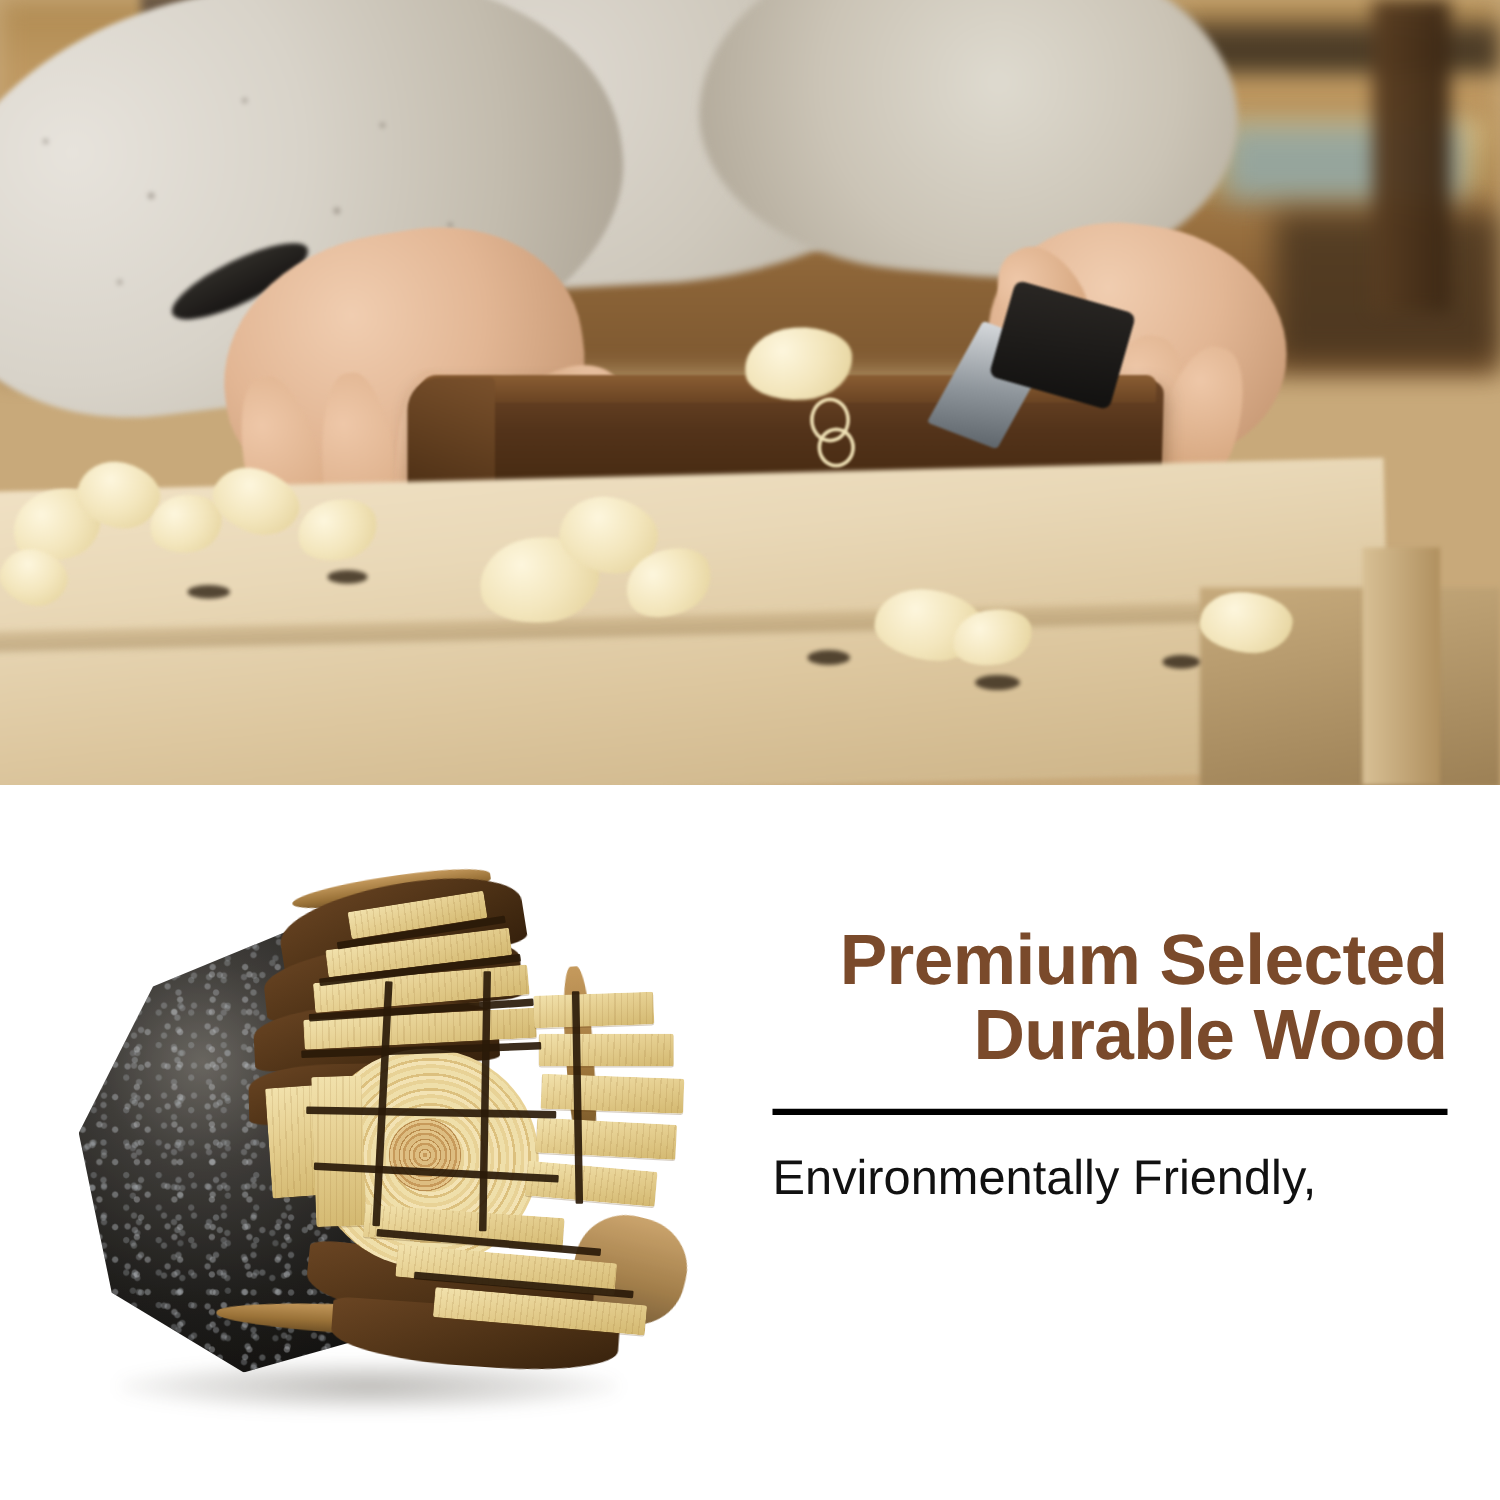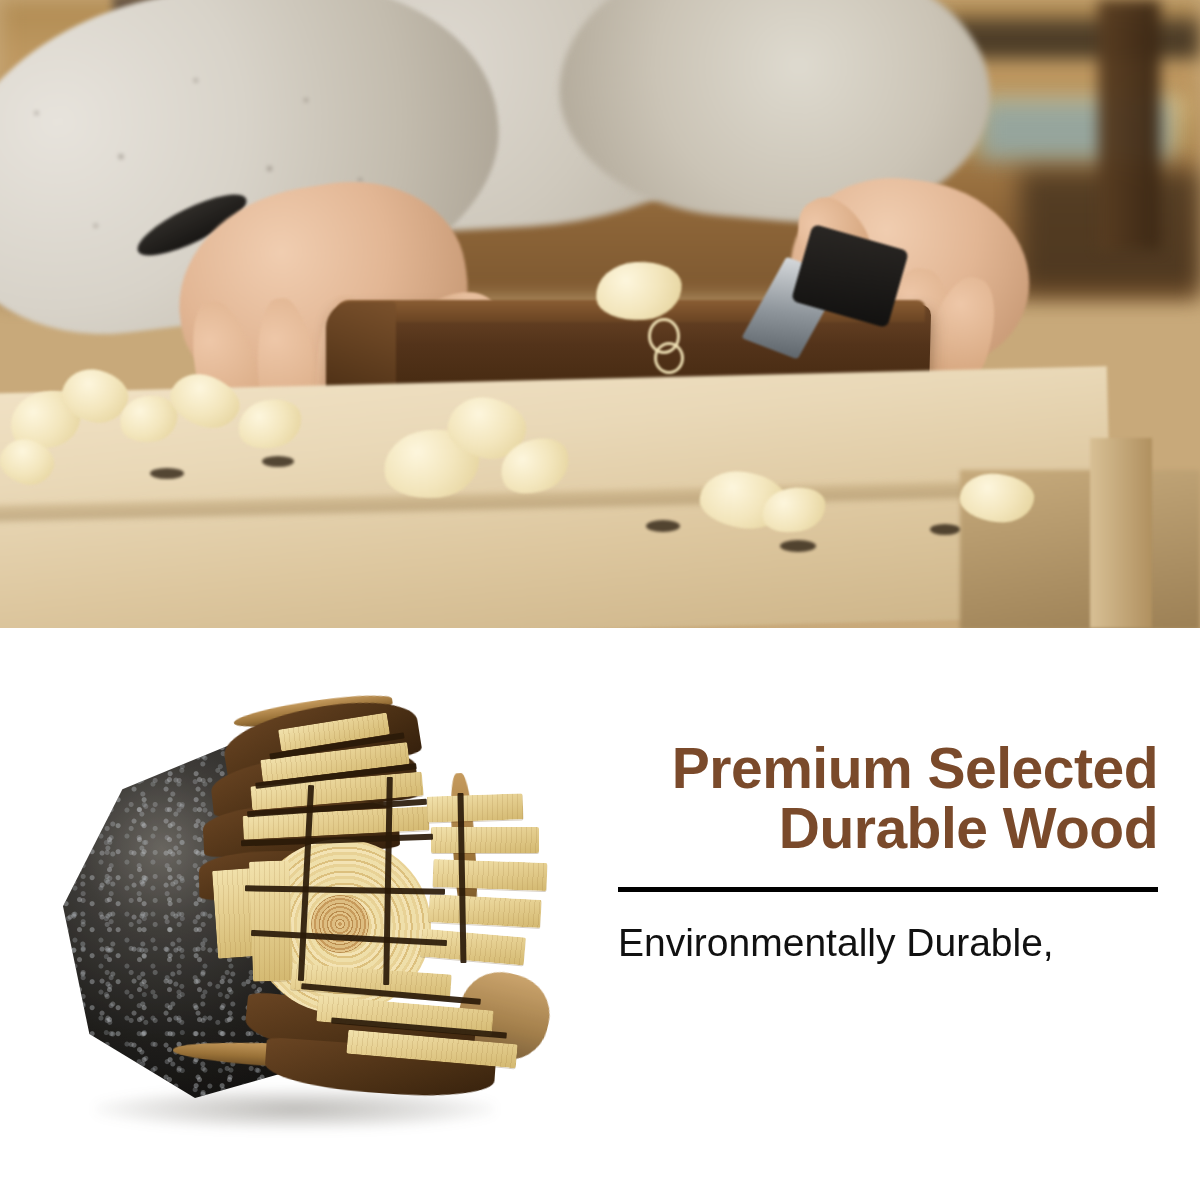--- a/index.html
+++ b/index.html
@@ -324,17 +324,17 @@
       <div class="kerf" style="left:248px;top:112px;width:6px;height:196px;transform:rotate(3deg);"></div>
       <div class="kerf" style="left:330px;top:104px;width:6px;height:208px;transform:rotate(1deg);"></div>
       <div class="kerf" style="left:404px;top:120px;width:6px;height:170px;transform:rotate(-1deg);"></div>
     </div>
 
     <div class="textcol">
       <h1 class="h1"><span>Premium Selected</span><br><span>Durable Wood</span></h1>
 
       <div class="rule"></div>
 
-      <p class="sub"><span>Environmentally Durable,</span><br></p>
+      <p class="sub"><span>Environmentally Friendly,</span><br></p>
     </div>
 
   </div>
 </div>
 
 </body></html>

